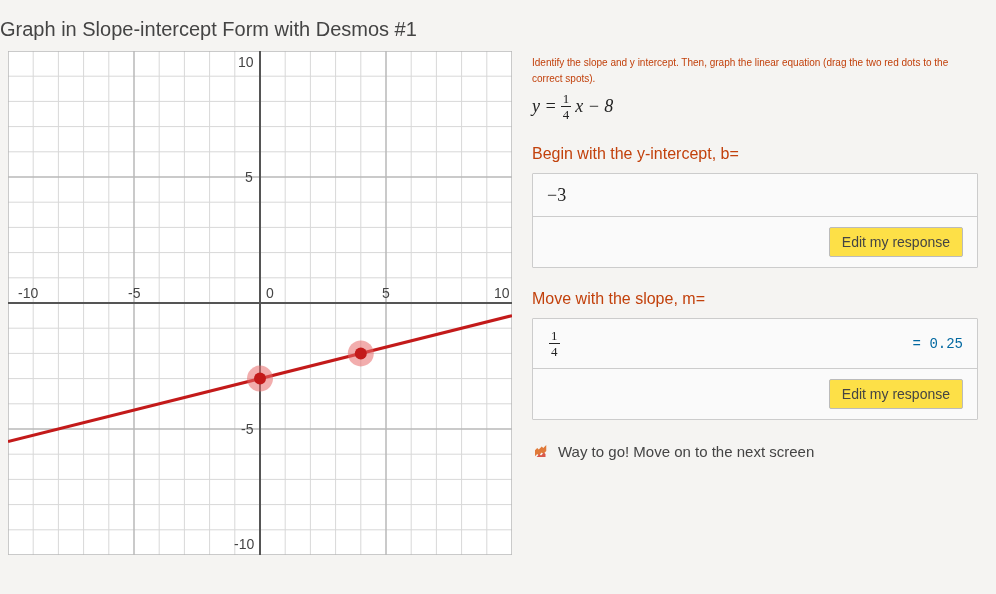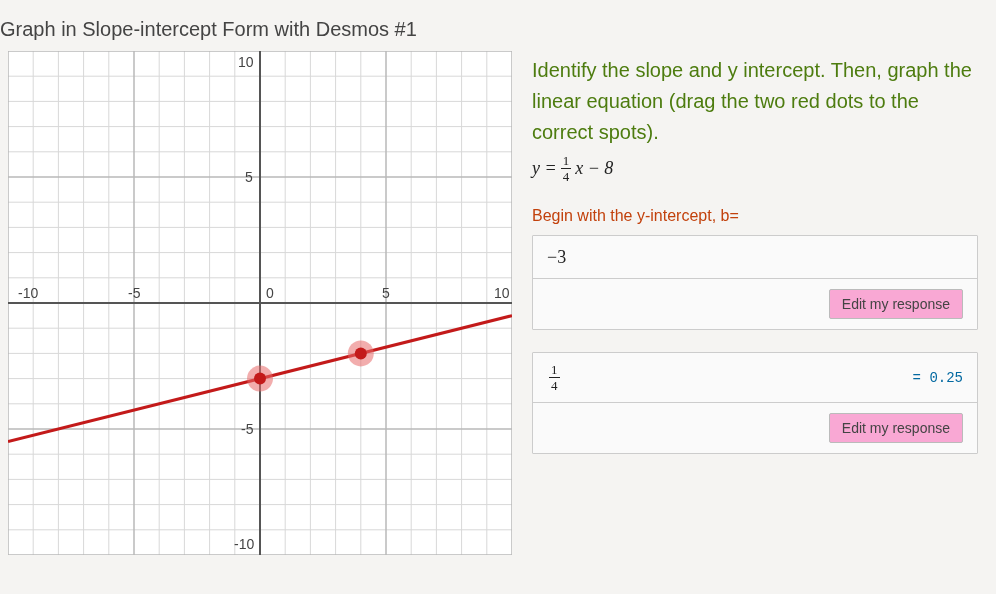--- a/index.html
+++ b/index.html
@@ -42,23 +42,23 @@
     .plot-line { stroke: #c31a1a; stroke-width: 3; }
     .point-outer { fill: #e86a6a; opacity: 0.55; }
     .point-inner { fill: #c31a1a; }
     .axis-label { font-size: 14px; fill: #444; font-family: inherit; }
     .right {
       flex: 1;
       padding-top: 4px;
       padding-right: 10px;
     }
     .instruct {
-      font-size: 20px;
+      font-size: 10px;
       line-height: 1.55;
-      color: #4d7c0f;
+      color: #c2410c;
       margin-bottom: 6px;
     }
     .eq {
       font-family: "Times New Roman", serif;
       font-style: italic;
       font-size: 18px;
       color: #222;
       display: flex;
       align-items: center;
       gap: 2px;
@@ -100,21 +100,21 @@
       font-size: 18px;
       color: #222;
     }
     .computed {
       font-family: Liberation Mono, monospace;
       font-size: 14px;
       color: #0369a1;
     }
     .edit-btn {
       border: 1px solid #bbb;
-      background: #f9a8d4;
+      background: #fde047;
       padding: 6px 12px;
       font-size: 14px;
       color: #444;
       cursor: pointer;
       border-radius: 2px;
       font-family: inherit;
     }
     .success {
       display: flex;
       align-items: center;
@@ -228,30 +228,40 @@
     <div class="field-block">
       <div class="field-row">
         <span class="field-val">−3</span>
       </div>
       <div class="field-row">
         <span></span>
         <button class="edit-btn">Edit my response</button>
       </div>
     </div>
 
+    <div class="prompt">Move with the slope, m=</div>
     <div class="field-block">
       <div class="field-row">
         <span class="field-val">
           <span class="frac">
             <span class="num">1</span>
             <span class="den">4</span>
           </span>
         </span>
         <span class="computed">= 0.25</span>
       </div>
       <div class="field-row">
         <span></span>
         <button class="edit-btn">Edit my response</button>
       </div>
     </div>
 
+    <div class="success">
+      <span class="clap">
+        <svg viewBox="0 0 24 24" width="18" height="18">
+            <path fill="#e07a3a" d="M4 11l3-3 2 2 4-4 2 2 4-4v8l-4 4-2-2-4 4-2-2-3 3z"></path>
+            <path fill="#d9584a" d="M6 20l4-4 2 2 4-4 2 2v4H6z"></path>
+          </svg>
+      </span>
+      <span>Way to go! Move on to the next screen</span>
+    </div>
   </div>
 </div>
 
 </body></html>

